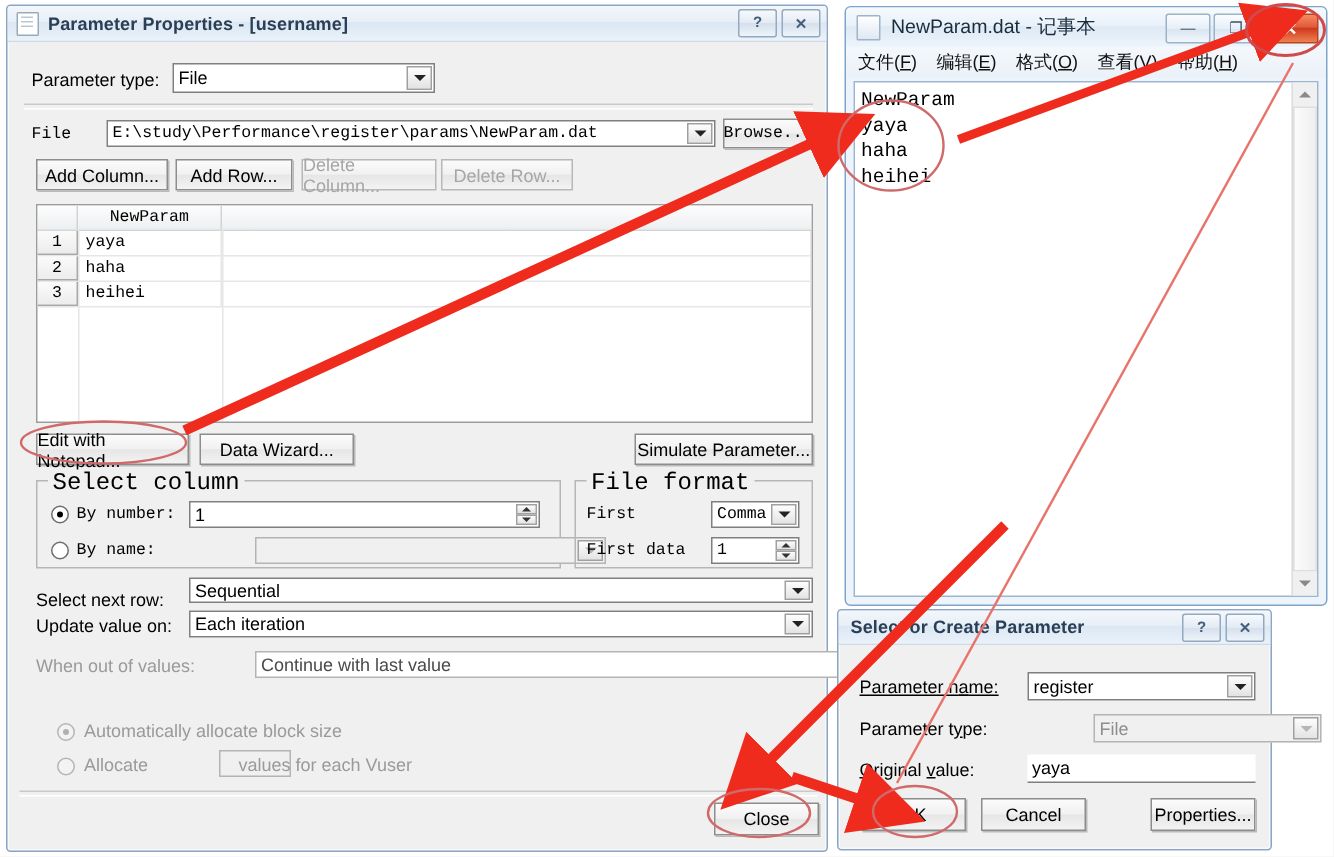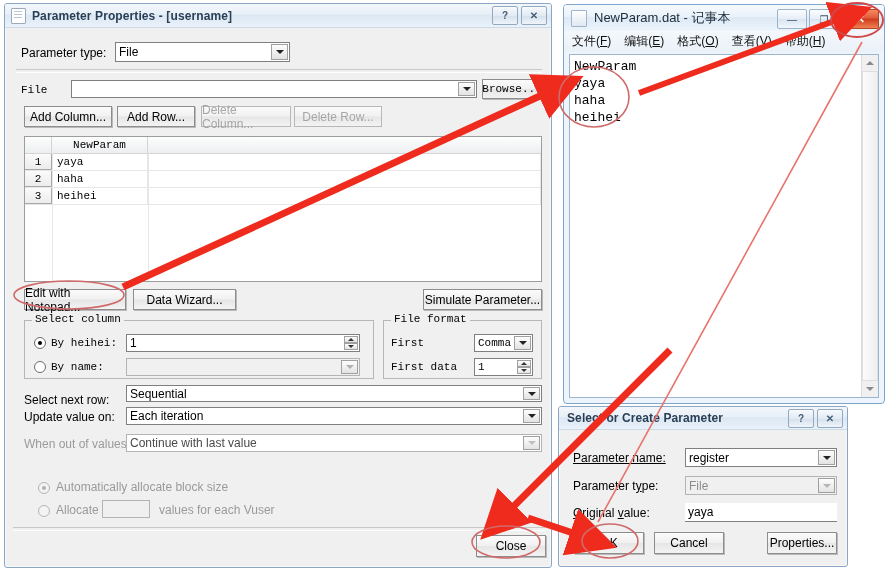--- a/index.html
+++ b/index.html
@@ -46,21 +46,21 @@
   
   .lbl{font-family:"Liberation Sans", sans-serif;font-size:12px;color:#000;}
   .lbl.mono{font-family:"Liberation Mono", monospace;font-size:11px;}
   .lbl.dis{color:#9a9a9a;}
   .field{
     background:#fff;border:1px solid #7f7f7f;box-sizing:border-box;
     font-family:"Liberation Sans", sans-serif;font-size:12px;
     display:flex;align-items:center;padding-left:3px;overflow:hidden;white-space:nowrap;
   }
   .field.mono{font-family:"Liberation Mono", monospace;font-size:11px;}
-  .field.dis{background:#f0f0f0;color:#8d8d8d;border-color:#b4b4b4;}
+  .field.dis{background:#f0f0f0;color:#8d8d8d;border-color:#b4b4b4;margin-left:44px;}
   .combo{position:relative;}
   .combo .arrow{
     position:absolute;right:1px;top:1px;bottom:1px;width:17px;
     background:linear-gradient(180deg,#fdfdfd,#e3e3e3);
     border:1px solid #a0a0a0;box-sizing:border-box;
     display:flex;align-items:center;justify-content:center;
   }
   .combo .arrow i{
     width:0;height:0;border-left:4px solid transparent;border-right:4px solid transparent;
     border-top:4px solid #222;display:block;font-style:normal;
@@ -81,21 +81,21 @@
     display:flex;align-items:center;justify-content:center;
     font-family:"Liberation Sans", sans-serif;font-size:12px;color:#000;
     box-shadow:1px 1px 0 rgba(120,120,120,.45);
   }
   .btn.dis{color:#a6a6a6;border-color:#b8b8b8;box-shadow:none;}
   .btn.mono{font-family:"Liberation Mono", monospace;font-size:11px;}
 
   .group{border:1px solid #b6b6b6;box-sizing:border-box;position:absolute;}
   .group > .gtitle{
     position:absolute;top:-8px;left:7px;background:#f0f0f0;padding:0 3px;
-    font-family:"Liberation Mono", monospace;font-size:11px;color:#000;
+    font-family:"Liberation Mono", monospace;font-size:16px;color:#000;
   }
   .group.dis > .gtitle{color:#9a9a9a;font-family:"Liberation Sans", sans-serif;font-size:11px;}
   .group.dis{border-color:#cfcfcf;}
 
   .radio{width:12px;height:12px;border-radius:50%;border:1px solid #6d6d6d;background:#fff;
     box-sizing:border-box;position:relative;}
   .radio.on:after{content:"";position:absolute;left:3px;top:3px;width:4px;height:4px;border-radius:50%;background:#000;}
   .radio.dis{border-color:#b5b5b5;background:#f3f3f3;}
   .radio.dis.on:after{background:#b0b0b0;}
 
@@ -177,20 +177,21 @@
   <div class="field combo" style="position:absolute;left:110px;top:38px;width:175px;height:20px;">
     <span>File</span>
     <span class="arrow">
         <i></i>
       </span>
   </div>
   <div style="position:absolute;left:11px;top:65px;width:526px;height:2px;border-top:1px solid #c9c9c9;border-bottom:1px solid #fff;"></div>
 
   <span class="lbl mono" style="position:absolute;left:16px;top:80px;">File</span>
   <div class="field mono combo" style="position:absolute;left:66px;top:76px;width:406px;height:18px;">
+    <span>E:\study\Performance\register\params\NewParam.dat</span>
     <span class="arrow">
         <i></i>
       </span>
   </div>
   <div class="btn mono" style="position:absolute;left:477px;top:75px;width:60px;height:20px;">Browse...</div>
 
   <div class="btn" style="position:absolute;left:19px;top:102px;width:88px;height:21px;">Add Column...</div>
   <div class="btn" style="position:absolute;left:112px;top:102px;width:78px;height:21px;">Add Row...</div>
   <div class="btn dis" style="position:absolute;left:196px;top:102px;width:90px;height:21px;">Delete Column...</div>
   <div class="btn dis" style="position:absolute;left:289px;top:102px;width:88px;height:21px;">Delete Row...</div>
@@ -220,21 +221,21 @@
   </div>
 
   <div class="btn" style="position:absolute;left:19px;top:285px;width:102px;height:21px;">Edit with Notepad...</div>
   <div class="btn" style="position:absolute;left:128px;top:285px;width:103px;height:21px;">Data Wizard...</div>
   <div class="btn" style="position:absolute;left:418px;top:285px;width:119px;height:21px;">Simulate Parameter...</div>
 
   <div class="group" style="left:19px;top:316px;width:350px;height:59px;">
     <span class="gtitle">Select column</span>
   </div>
   <span class="radio on" style="position:absolute;left:29px;top:333px;"></span>
-  <span class="lbl mono" style="position:absolute;left:46px;top:333px;">By heihei:</span>
+  <span class="lbl mono" style="position:absolute;left:46px;top:333px;">By number:</span>
   <div class="field" style="position:absolute;left:121px;top:330px;width:234px;height:18px;">
     <span>1</span>
     <span class="spin">
       <div class="up">
           <i></i>
         </div>
       <div class="dn">
           <i></i>
         </div>
     </span>

